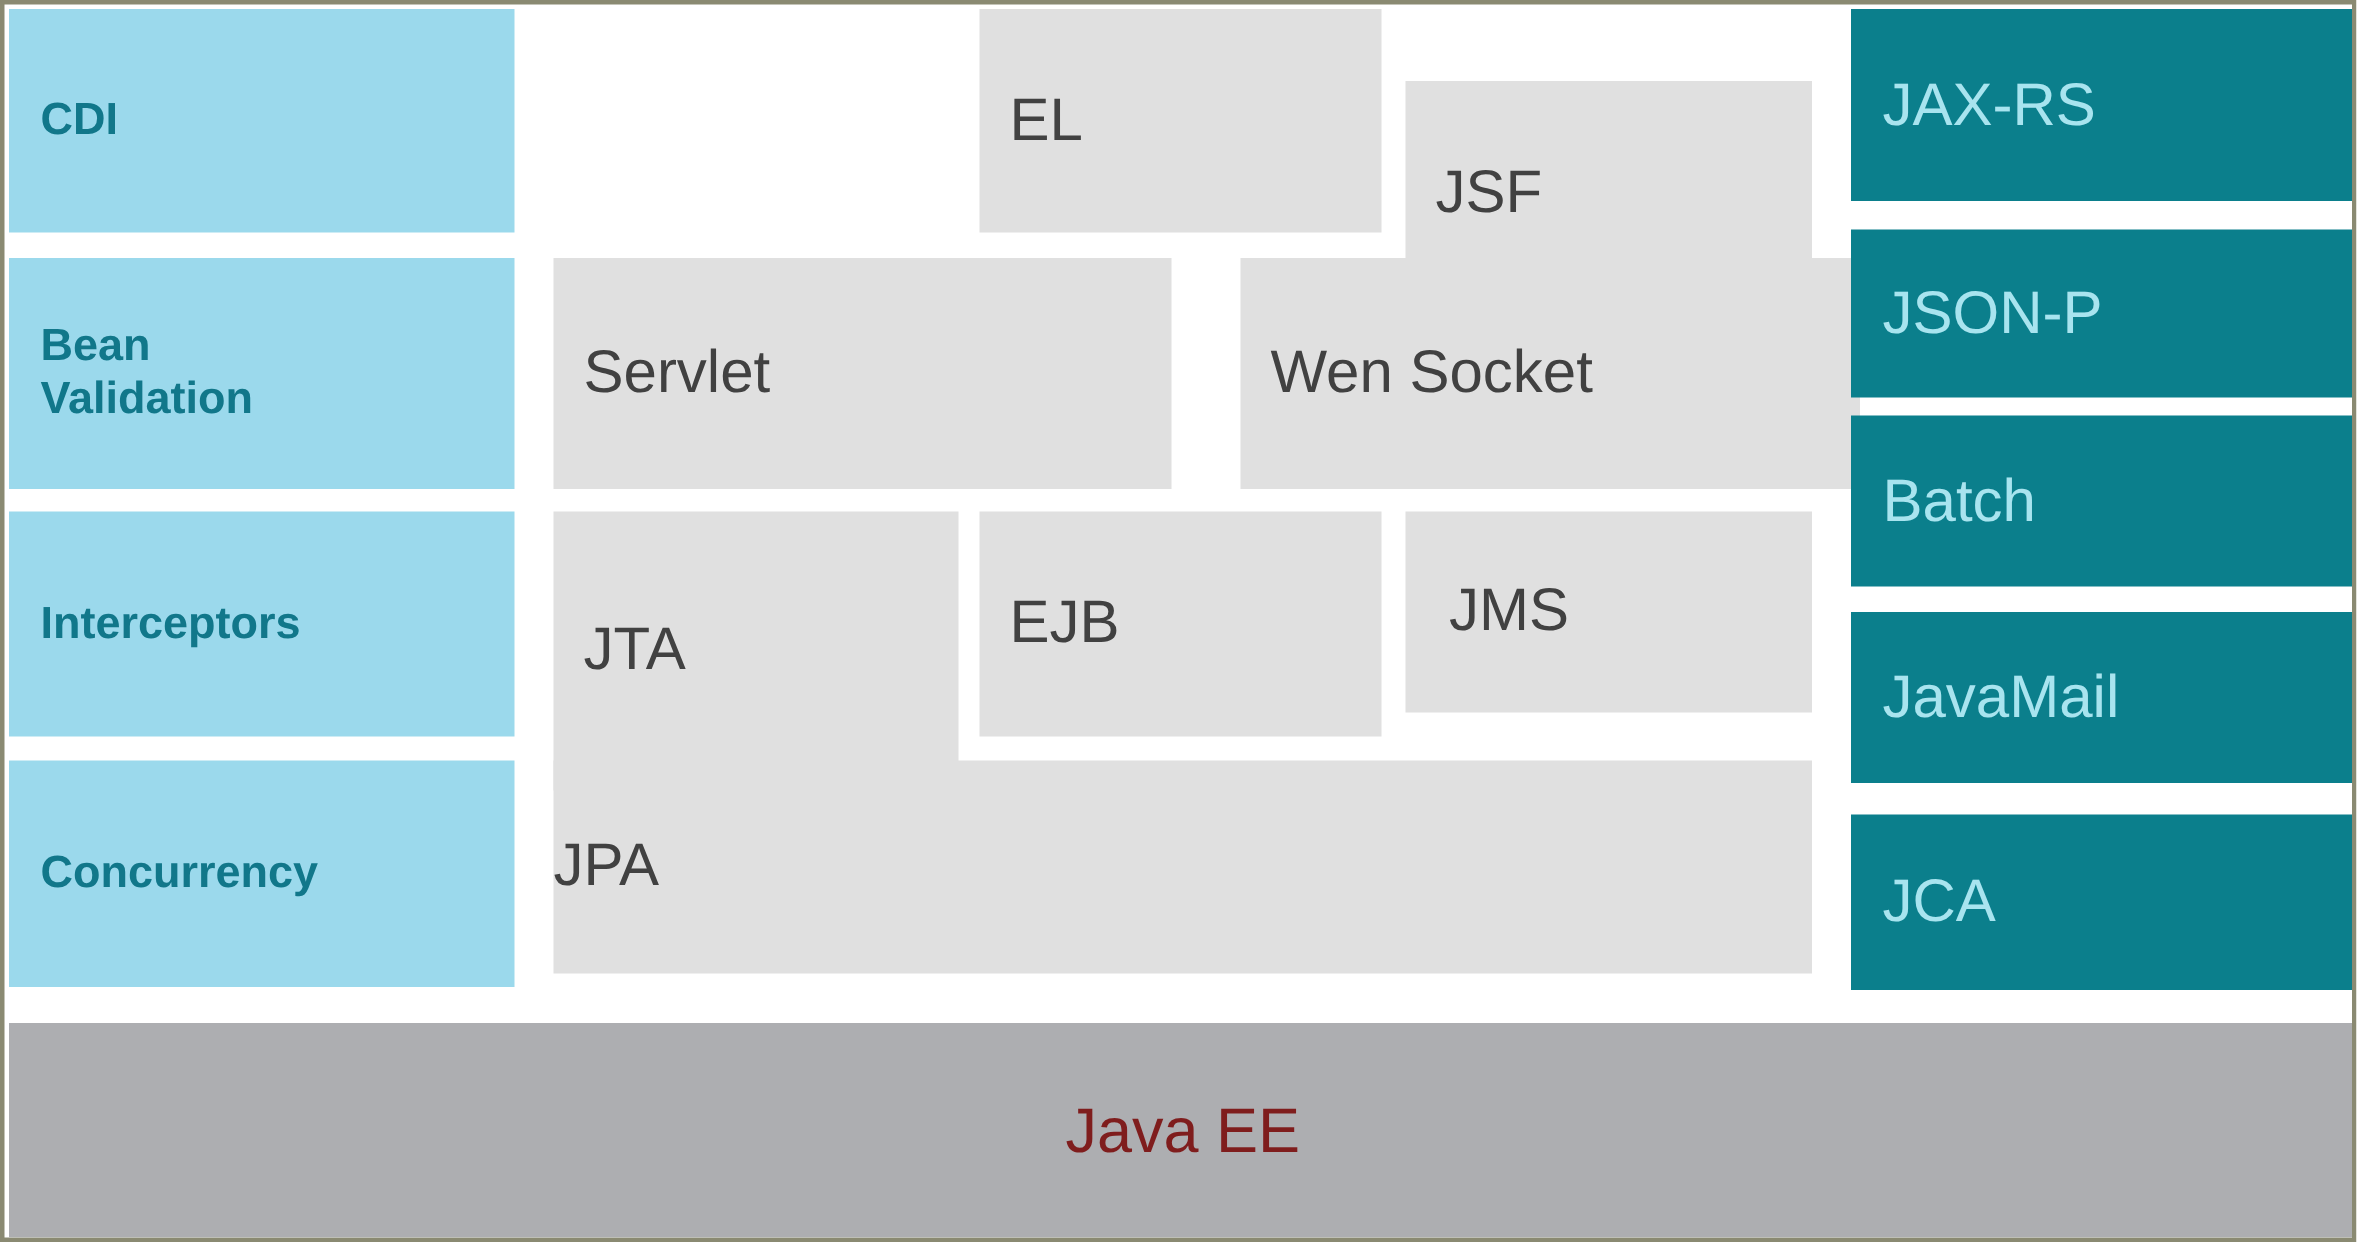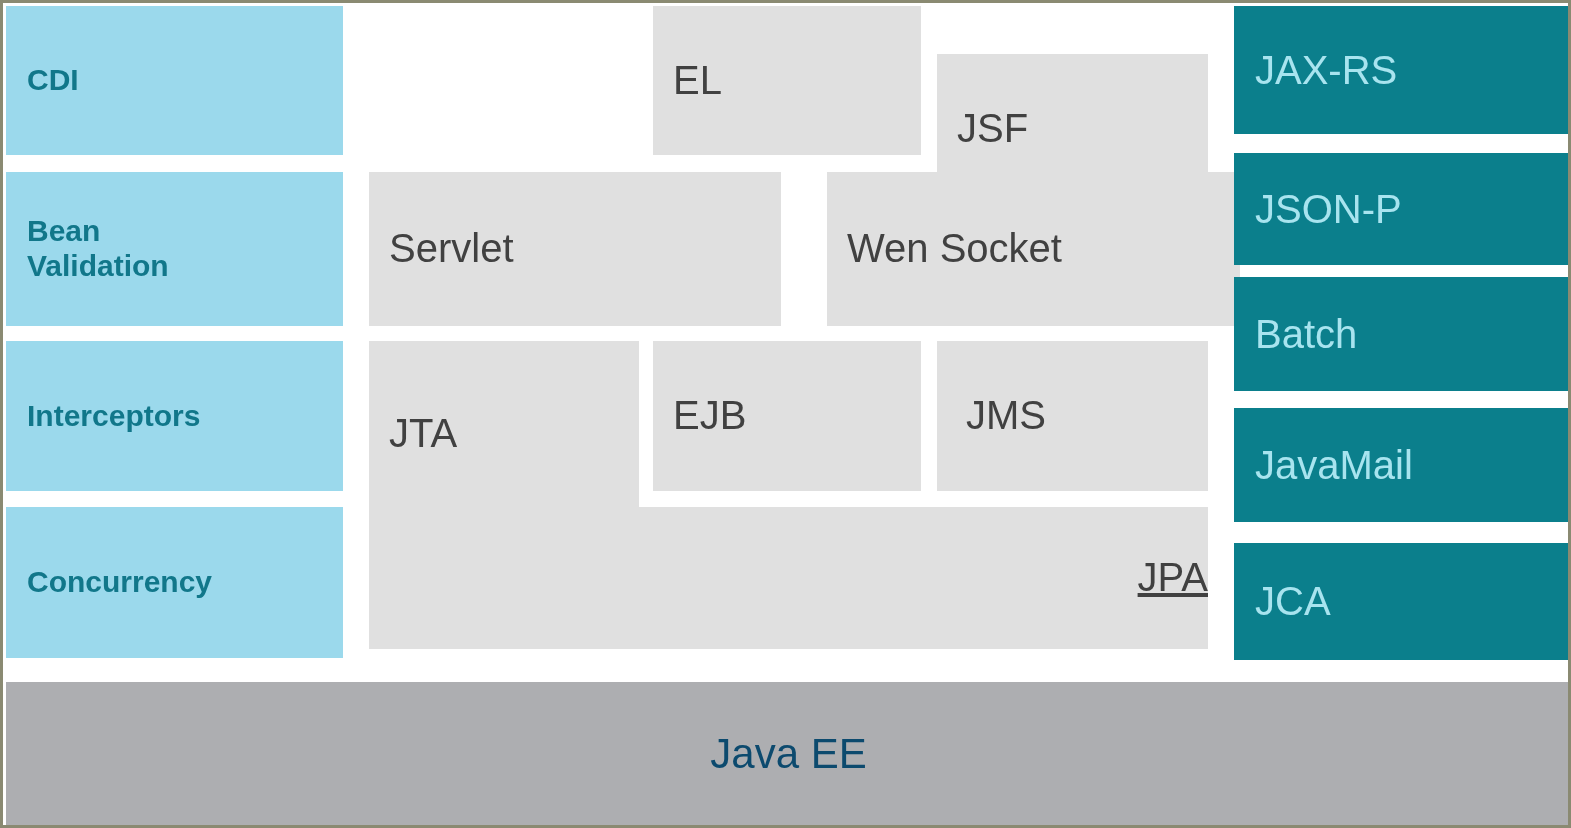--- a/index.html
+++ b/index.html
@@ -51,38 +51,37 @@
     font-weight: normal;
     font-size: 40px;
     padding-left: 20px;
     line-height: 1.14;
   }
   .cell-gray .label {
     display: block;
     white-space: pre-line;
   }
   .cell-gray.center {
-    justify-content: flex-end;
+    justify-content: flex-start;
     padding-left: 0;
-    text-decoration: underline;
   }
 
   
   .cell-teal {
     background: #0b7f8c;
     color: #a8e4ef;
     font-weight: normal;
     font-size: 40px;
     padding-left: 21px;
   }
 
   
   .cell-base {
     background: #adaeb1;
-    color: #0c4a6e;
+    color: #7f1d1d;
     font-weight: normal;
     font-size: 42px;
     justify-content: center;
   }
 </style>
 </head>
 <body>
 
 <div id="diagram">
 
@@ -121,21 +120,21 @@
   </div>
 
   <div class="box cell-gray" style="left:366px; top:338px; width:270px; height:186px;">
     <span class="label">JTA</span>
   </div>
 
   <div class="box cell-gray" style="left:650px; top:338px; width:268px; height:150px;">
     <span class="label">EJB</span>
   </div>
 
-  <div class="box cell-gray" style="left:934px; top:338px; width:271px; height:150px;padding-left:29px;">
+  <div class="box cell-gray" style="left:934px; top:338px; width:271px; height:134px;padding-left:29px;">
     <span class="label">JMS</span>
   </div>
 
   <div class="box cell-gray center" style="left:366px; top:504px; width:839px; height:142px;">
     <span class="label">JPA</span>
   </div>
 
   <div class="box cell-teal" style="left:1231px; top:3px; width:334px; height:128px;">
     <span class="label">JAX-RS</span>
   </div>

